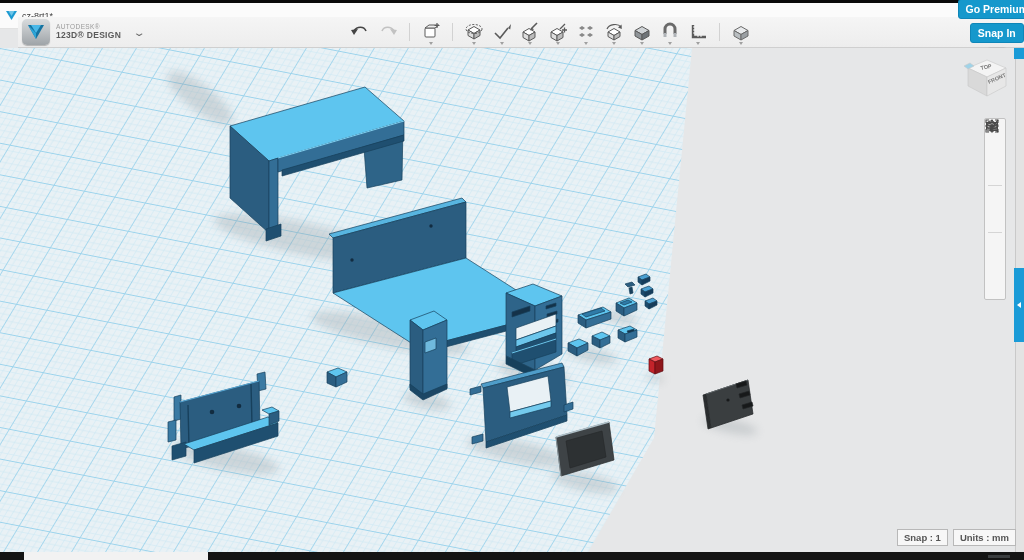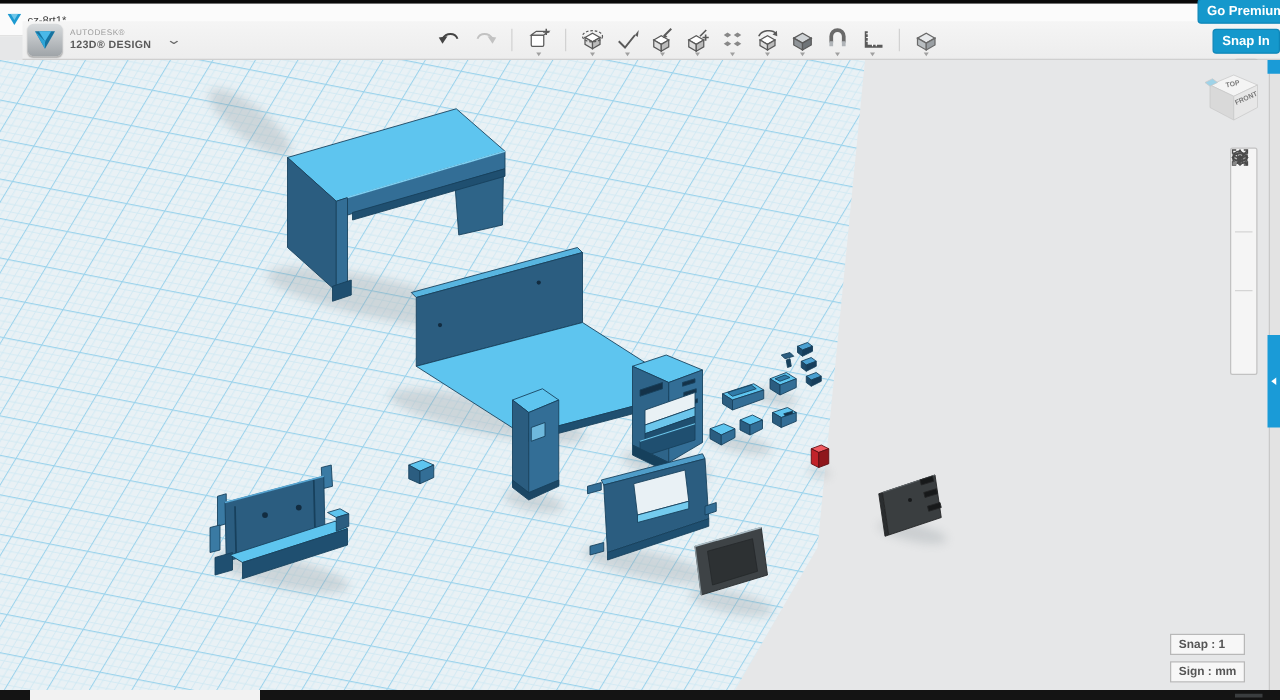--- a/index.html
+++ b/index.html
@@ -43,21 +43,21 @@
   .rail-tab-mid{position:absolute;right:0;top:220px;width:10px;height:74px;background:#1a9bd7;
                 display:flex;align-items:center;justify-content:center;}
   .arrow-left{width:0;height:0;border-top:3px solid transparent;border-bottom:3px solid transparent;
               border-right:4px solid #fff;}
   
   .viewbar{position:absolute;right:18px;top:70px;width:22px;background:#f5f5f5;border:1px solid #c2c2c2;
            border-radius:2px;display:flex;flex-direction:column;align-items:center;padding:3px 0;gap:4px;}
   .vtool{width:18px;height:17px;display:flex;align-items:center;justify-content:center;}
   .vsep{width:14px;height:1px;background:#d5d5d5;}
   
-  .statusbar{position:absolute;right:28px;bottom:6px;display:flex;gap:5px;flex-direction:column;}
+  .statusbar{position:absolute;right:8px;bottom:6px;display:flex;gap:5px;}
   .status-box{background:#f7f7f7;border:1px solid #b8b8b8;color:#555;font-size:9.5px;font-weight:bold;
               padding:2px 6px;}
   
   .taskbar{position:absolute;left:0;top:552px;width:1024px;height:8px;background:#141414;}
   .taskbar .seg{position:absolute;left:24px;top:0;width:184px;height:8px;background:#f2f2f2;}
   .taskbar .tray{position:absolute;left:988px;top:3px;width:22px;height:3px;background:#3a3d3f;}
 </style>
 </head>
 <body>
 
@@ -460,21 +460,21 @@
         <svg width="14" height="14" viewBox="0 0 14 14">
             <path d="M8,8 L13,1" stroke="#4a4a4a" stroke-width="1.3"></path>
             <polygon points="5,8 9,9.5 6,12 3.5,10.5" fill="#4a4a4a"></polygon>
             <polygon points="1,11 5,9.5 4,13 1,13" fill="#888"></polygon>
           </svg>
         </div>
     </div>
 
     <div class="statusbar">
       <div class="status-box">Snap : 1</div>
-      <div class="status-box">Sign : mm</div>
+      <div class="status-box">Units : mm</div>
     </div>
   </div>
 
   <div class="taskbar">
     <div class="seg"></div>
     <div class="tray"></div>
   </div>
 
 </div>
 

